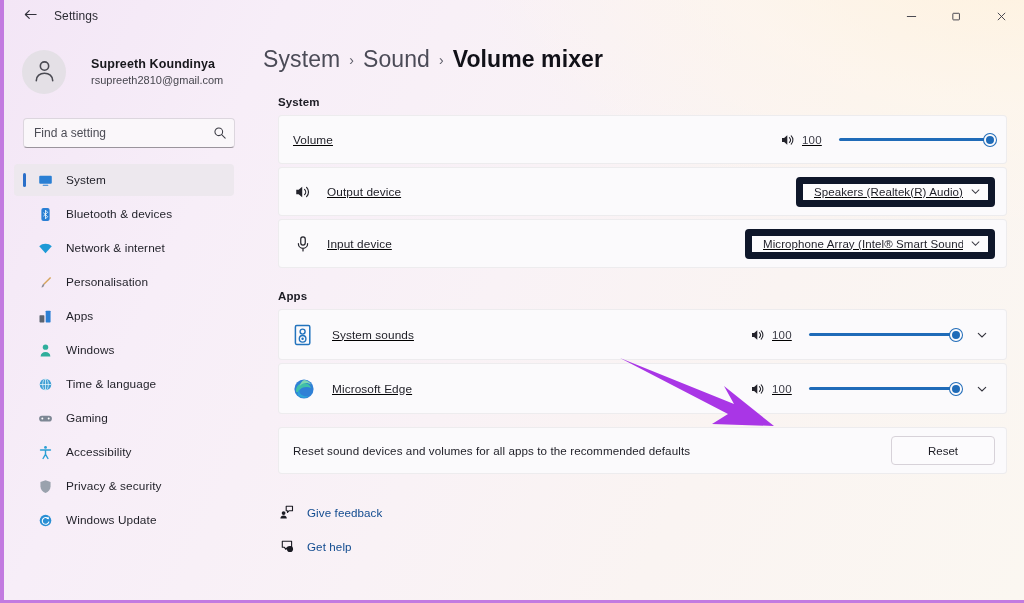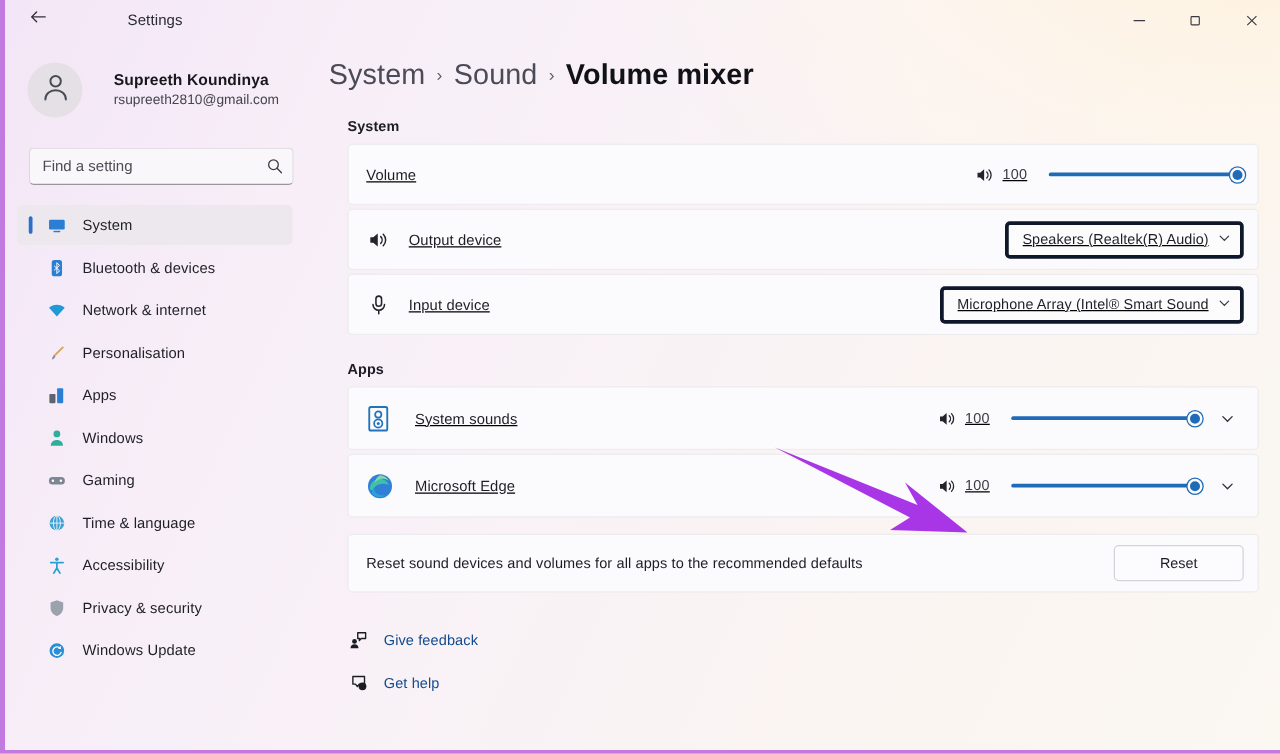--- a/index.html
+++ b/index.html
@@ -27,21 +27,21 @@
     overflow: hidden;
     background:
       radial-gradient(900px 520px at 100% -12%, rgba(255,241,219,0.95) 0%, rgba(255,246,232,0.55) 34%, rgba(255,255,255,0) 62%),
       linear-gradient(115deg, #f3e6f6 0%, #f7eef8 22%, #f9f2f6 48%, #faf4f2 70%, #fbf7f1 100%);
   }
 
   
   #titlebar {
     position: absolute; top: 0; left: 0;
     width: 1020px; height: 32px;
-    display: flex; align-items: center; gap: 48px;
+    display: flex; align-items: center;
   }
   #back-btn {
     width: 40px; height: 30px; margin-left: 6px;
     display: flex; align-items: center; justify-content: center;
     border-radius: 4px; color: #30303a;
   }
   #back-btn svg { width: 15px; height: 15px; }
   #app-title {
     font-size: 12px; color: #2b2b33; margin-left: 4px;
     letter-spacing: .1px;
@@ -202,21 +202,21 @@
   }
   .chev-btn {
     width: 26px; height: 26px; margin-left: 8px;
     display: flex; align-items: center; justify-content: center;
     color: #33333c;
   }
   .chev-btn svg { width: 12px; height: 12px; }
 
   
   .dropdown {
-    height: 30px; border: 3px solid #0f172a;
+    height: 30px; border: 7px solid #0f172a;
     border-radius: 4px; background: #fdfcfd;
     display: flex; align-items: center;
     padding: 0 7px 0 11px; max-width: 250px;
   }
   .dropdown-text {
     font-size: 11.5px; color: #1f1f28; white-space: nowrap;
     overflow: hidden; text-overflow: clip; letter-spacing: .1px;
   }
   .dropdown.dd-out .dropdown-text { max-width: 166px; }
   .dropdown.dd-in  .dropdown-text { max-width: 220px; }
@@ -379,37 +379,37 @@
             <circle cx="8" cy="4.4" r="2.9" fill="#2fae9c"></circle>
             <path d="M2.8 14.4c0-2.9 2.3-4.7 5.2-4.7s5.2 1.8 5.2 4.7z" fill="#2fae9c"></path>
           </svg>
         </span>
         <span class="nav-label">Windows</span>
       </div>
 
       <div class="nav-item">
         <span class="nav-icon">
           <svg viewBox="0 0 16 16">
+            <circle cx="8" cy="8" r="6.2" fill="#3f9fd4"></circle>
+            <path d="M8 1.8v12.4M1.8 8h12.4" stroke="#e9f5fb" stroke-width="0.8"></path>
+            <ellipse cx="8" cy="8" rx="3" ry="6.2" fill="none" stroke="#e9f5fb" stroke-width="0.8"></ellipse>
+          </svg>
+        </span>
+        <span class="nav-label">Time &amp; language</span>
+      </div>
+
+      <div class="nav-item">
+        <span class="nav-icon">
+          <svg viewBox="0 0 16 16">
             <rect x="1.2" y="5" width="13.6" height="6.3" rx="3" fill="#7d8794"></rect>
             <circle cx="4.6" cy="8.1" r="1.05" fill="#fff"></circle>
             <circle cx="11.4" cy="8.1" r="1.05" fill="#fff"></circle>
           </svg>
         </span>
         <span class="nav-label">Gaming</span>
-      </div>
-
-      <div class="nav-item">
-        <span class="nav-icon">
-          <svg viewBox="0 0 16 16">
-            <circle cx="8" cy="8" r="6.2" fill="#3f9fd4"></circle>
-            <path d="M8 1.8v12.4M1.8 8h12.4" stroke="#e9f5fb" stroke-width="0.8"></path>
-            <ellipse cx="8" cy="8" rx="3" ry="6.2" fill="none" stroke="#e9f5fb" stroke-width="0.8"></ellipse>
-          </svg>
-        </span>
-        <span class="nav-label">Time &amp; language</span>
       </div>
 
       <div class="nav-item">
         <span class="nav-icon">
           <svg viewBox="0 0 16 16">
             <circle cx="8" cy="2.6" r="1.5" fill="#2a9fd4"></circle>
             <path d="M2.7 5.4h10.6M8 5.4v4.6M8 10l-2.6 4.4M8 10l2.6 4.4" stroke="#2a9fd4" stroke-width="1.5" stroke-linecap="round" fill="none"></path>
           </svg>
         </span>
         <span class="nav-label">Accessibility</span>

